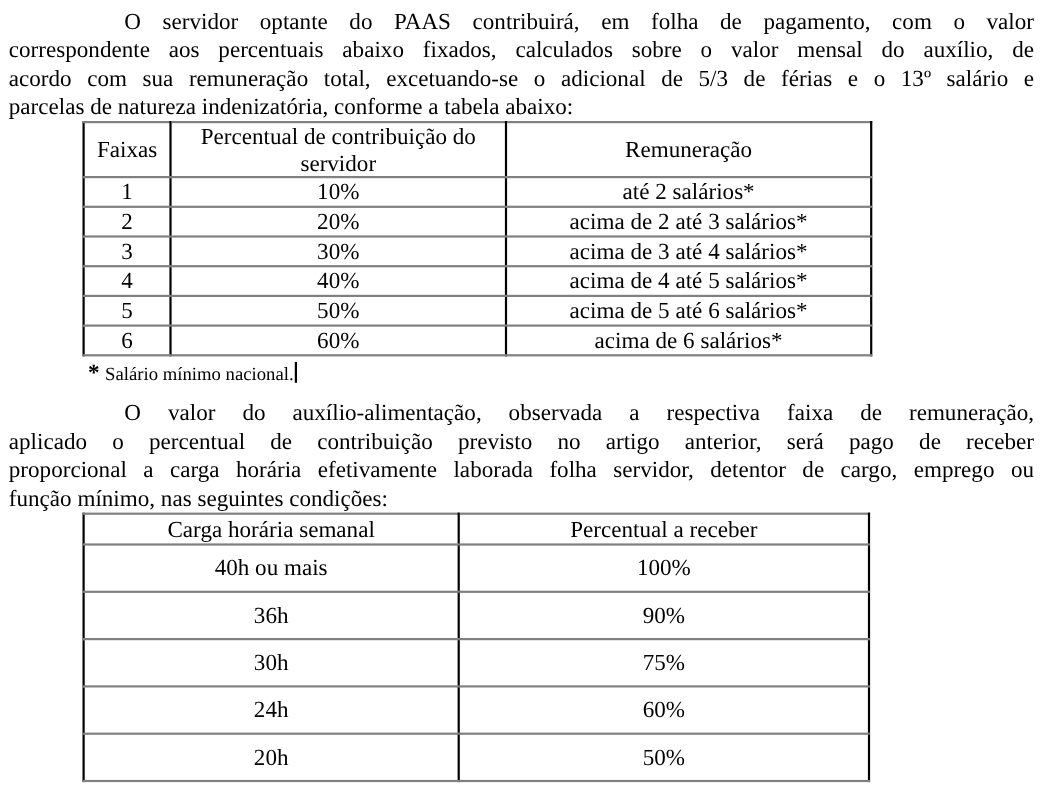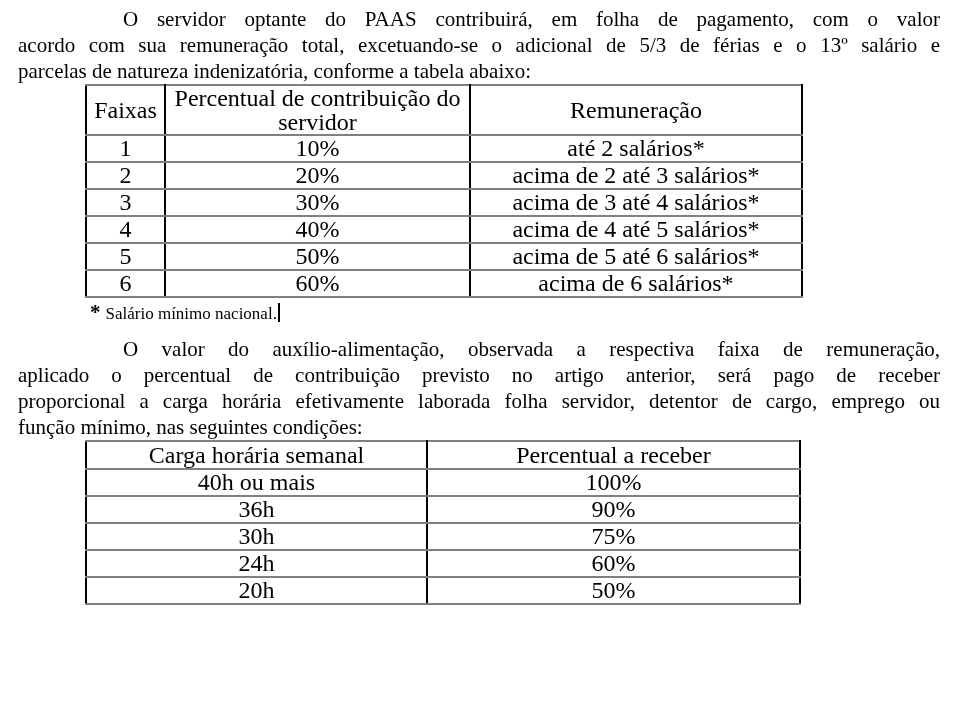--- a/index.html
+++ b/index.html
@@ -2,41 +2,41 @@
 <html><head>
 <meta charset="utf-8">
 <style>
   * { box-sizing: border-box; margin: 0; padding: 0; }
   html, body { width: 962px; height: 714px; background: #ffffff; }
   body {
     font-family: "Liberation Serif", "DejaVu Serif", serif;
     color: #000000;
     overflow: hidden;
   }
-  .page { padding: 6px 22px 0 18px; width: 962px; height: 714px; }
+  .page { padding: 6px 22px 0 8px; width: 962px; height: 714px; }
 
   
   .para .line {
     font-size: 21px;
     height: 26px;
     line-height: 26px;
     white-space: nowrap;
     text-align: justify;
     text-align-last: justify;
     overflow: hidden;
   }
   .para .line-first { padding-left: 105px; }
   .para .line-last { text-align-last: left; font-family: Liberation Serif, serif; }
 
   
   table.tbl {
     border-collapse: collapse;
     table-layout: fixed;
     margin-left: 67px;
-    font-size: 24px;
+    font-size: 21px;
   }
   table.tbl th, table.tbl td {
     border-top: 2px solid #808080;
     border-bottom: 2px solid #808080;
     border-left: 2px solid #000000;
     border-right: 2px solid #000000;
     text-align: center;
     vertical-align: middle;
     font-weight: normal;
     padding: 0 4px;
@@ -46,21 +46,21 @@
   .tbl1 col.c1 { width: 79px; }
   .tbl1 col.c2 { width: 305px; }
   .tbl1 col.c3 { width: 332px; }
   .tbl1 thead th { height: 50px; line-height: 24px; }
   .tbl1 tbody td { height: 27px; line-height: 25px; }
 
   .tbl2 { width: 714px; }
   .tbl2 col.c1 { width: 341px; }
   .tbl2 col.c2 { width: 373px; }
   .tbl2 thead th { height: 28px; line-height: 26px; margin-top: 16px; }
-  .tbl2 tbody td { height: 27px; line-height: 25px; }
+  .tbl2 tbody td { height: 43px; line-height: 25px; }
 
   
   .footnote {
     margin: 2px 0 0 72px;
     height: 24px;
     line-height: 24px;
     font-size: 17px;
   }
   .footnote .marker { font-size: 21px; font-weight: bold; margin-right: 5px; }
   .caret {
@@ -75,20 +75,21 @@
   .para2 { margin-top: 12px; }
   .tbl2-wrap { margin-top: 0px; }
 </style>
 </head>
 <body>
 
 <div class="page">
 
   <div class="para para1">
     <div class="line line-first">O servidor optante do PAAS contribuirá, em folha de pagamento, com o valor</div>
+    <div class="line">correspondente aos percentuais abaixo fixados, calculados sobre o valor mensal do auxílio, de</div>
     <div class="line">acordo com sua remuneração total, excetuando-se o adicional de 5/3 de férias e o 13º salário e</div>
     <div class="line line-last">parcelas de natureza indenizatória, conforme a tabela abaixo:</div>
   </div>
 
   <table class="tbl tbl1">
     <colgroup>
         <col class="c1">
         <col class="c2">
         <col class="c3">
       </colgroup>

